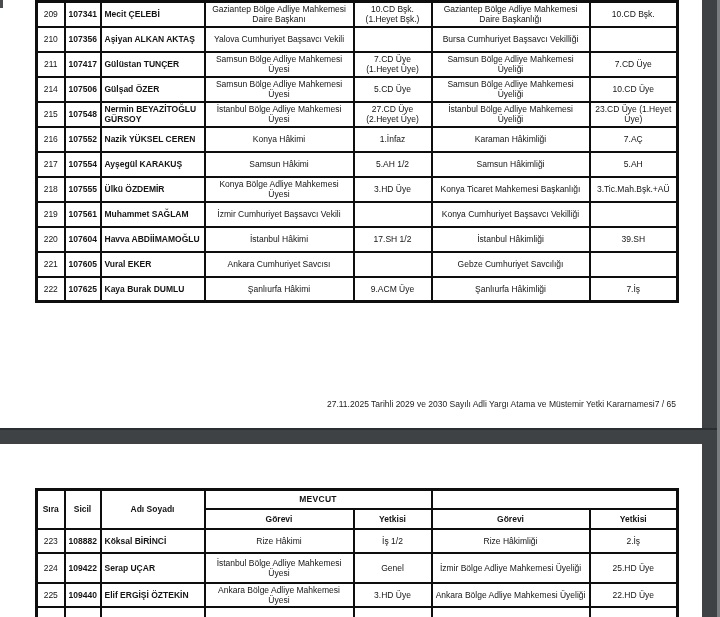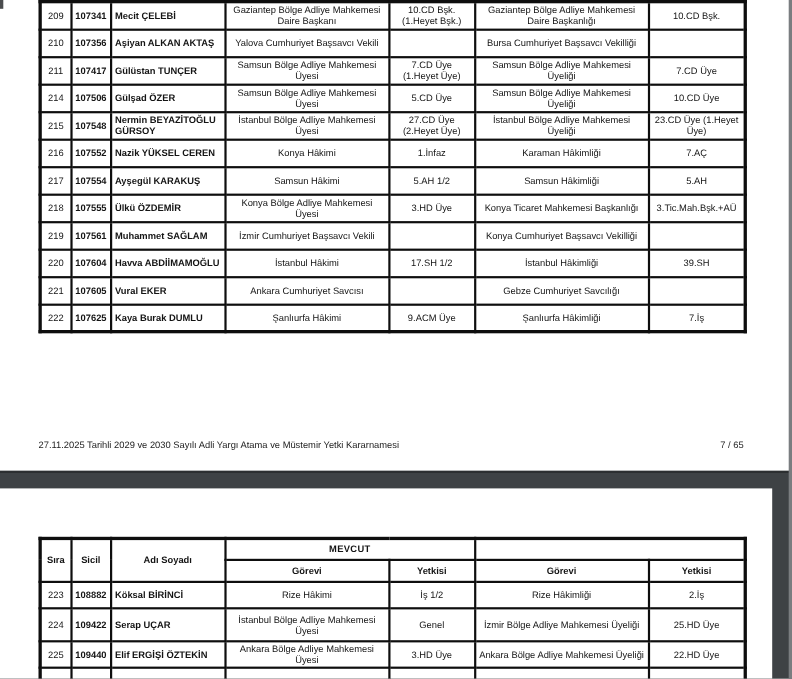--- a/index.html
+++ b/index.html
@@ -20,21 +20,21 @@
     position:absolute; top:0; right:0; width:3px; height:617px;
     background:#7a7d80;
   }
   .sep-top-line{
     position:absolute; left:0; top:428px; width:720px; height:2px;
     background:#2c2f31;
   }
   .page{
     position:absolute; left:0; width:702px; background:#ffffff; overflow:hidden;
   }
-  .page-7{ top:0; height:428px;padding-left:16px; }
+  .page-7{ top:0; height:428px; }
   .page-8{ top:444px; height:173px; }
   .artifact{
     position:absolute; left:0; top:0; width:3px; height:8px; background:#4a4c4e;
   }
   table.decree{
     position:absolute; left:35px;
     border-collapse:collapse; table-layout:fixed; width:641px;
     color:var(--ink);
   }
   .page-7 table.decree{ top:0; }
@@ -58,21 +58,21 @@
   th.corner{ background:#efefef; font-size:9.5px; }
   th.mevcut{ background:var(--mevcut); color:#141414; font-size:9.5px; letter-spacing:.3px;}
   th.yeni{ background:var(--yeni); color:#ffffff; font-size:9.5px; letter-spacing:.3px;}
   th.sub{ background:#fdfdfd; font-size:9.5px; }
   tr.hdr1{ height:19px; } tr.hdr2{ height:20px; }
   tr.r223{ height:24px; } tr.r224{ height:30px; } tr.r225{ height:21px; }
   tr.phantom{ height:12px; }
   tr.phantom td{ background:#fff; }
   .footer{
     position:absolute; left:35px; top:399px; width:641px;
-    display:flex; justify-content:space-between;
+    display:flex; justify-content:flex-end;
     font-size:8.5px; color:#1c1c1c;
   }
 </style>
 </head>
 <body>
 
 <div class="viewer">
 
   <div class="page page-7">
     <div class="artifact"></div>

